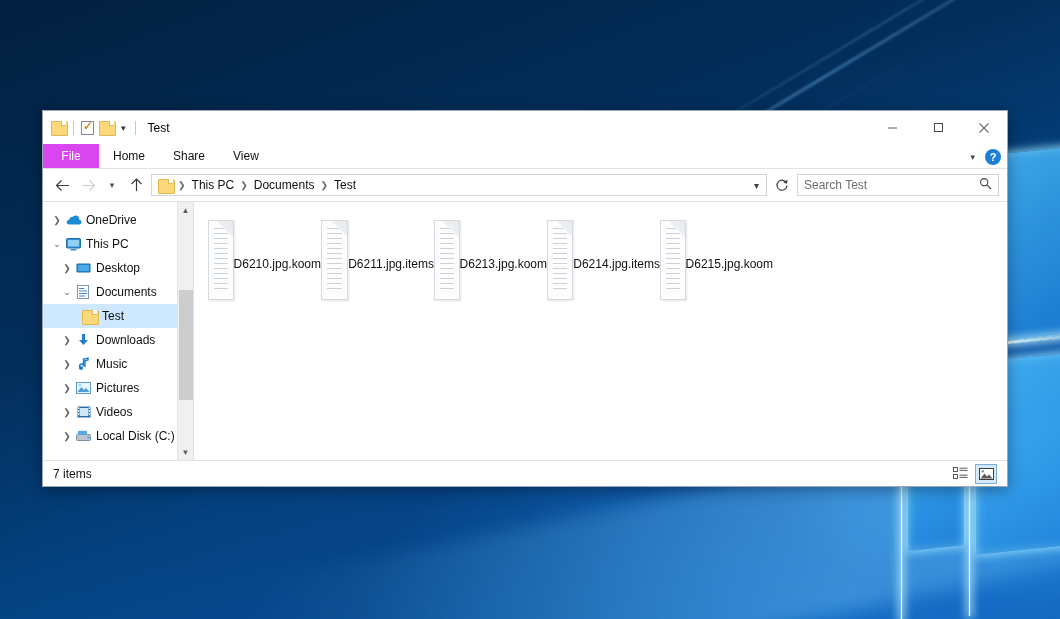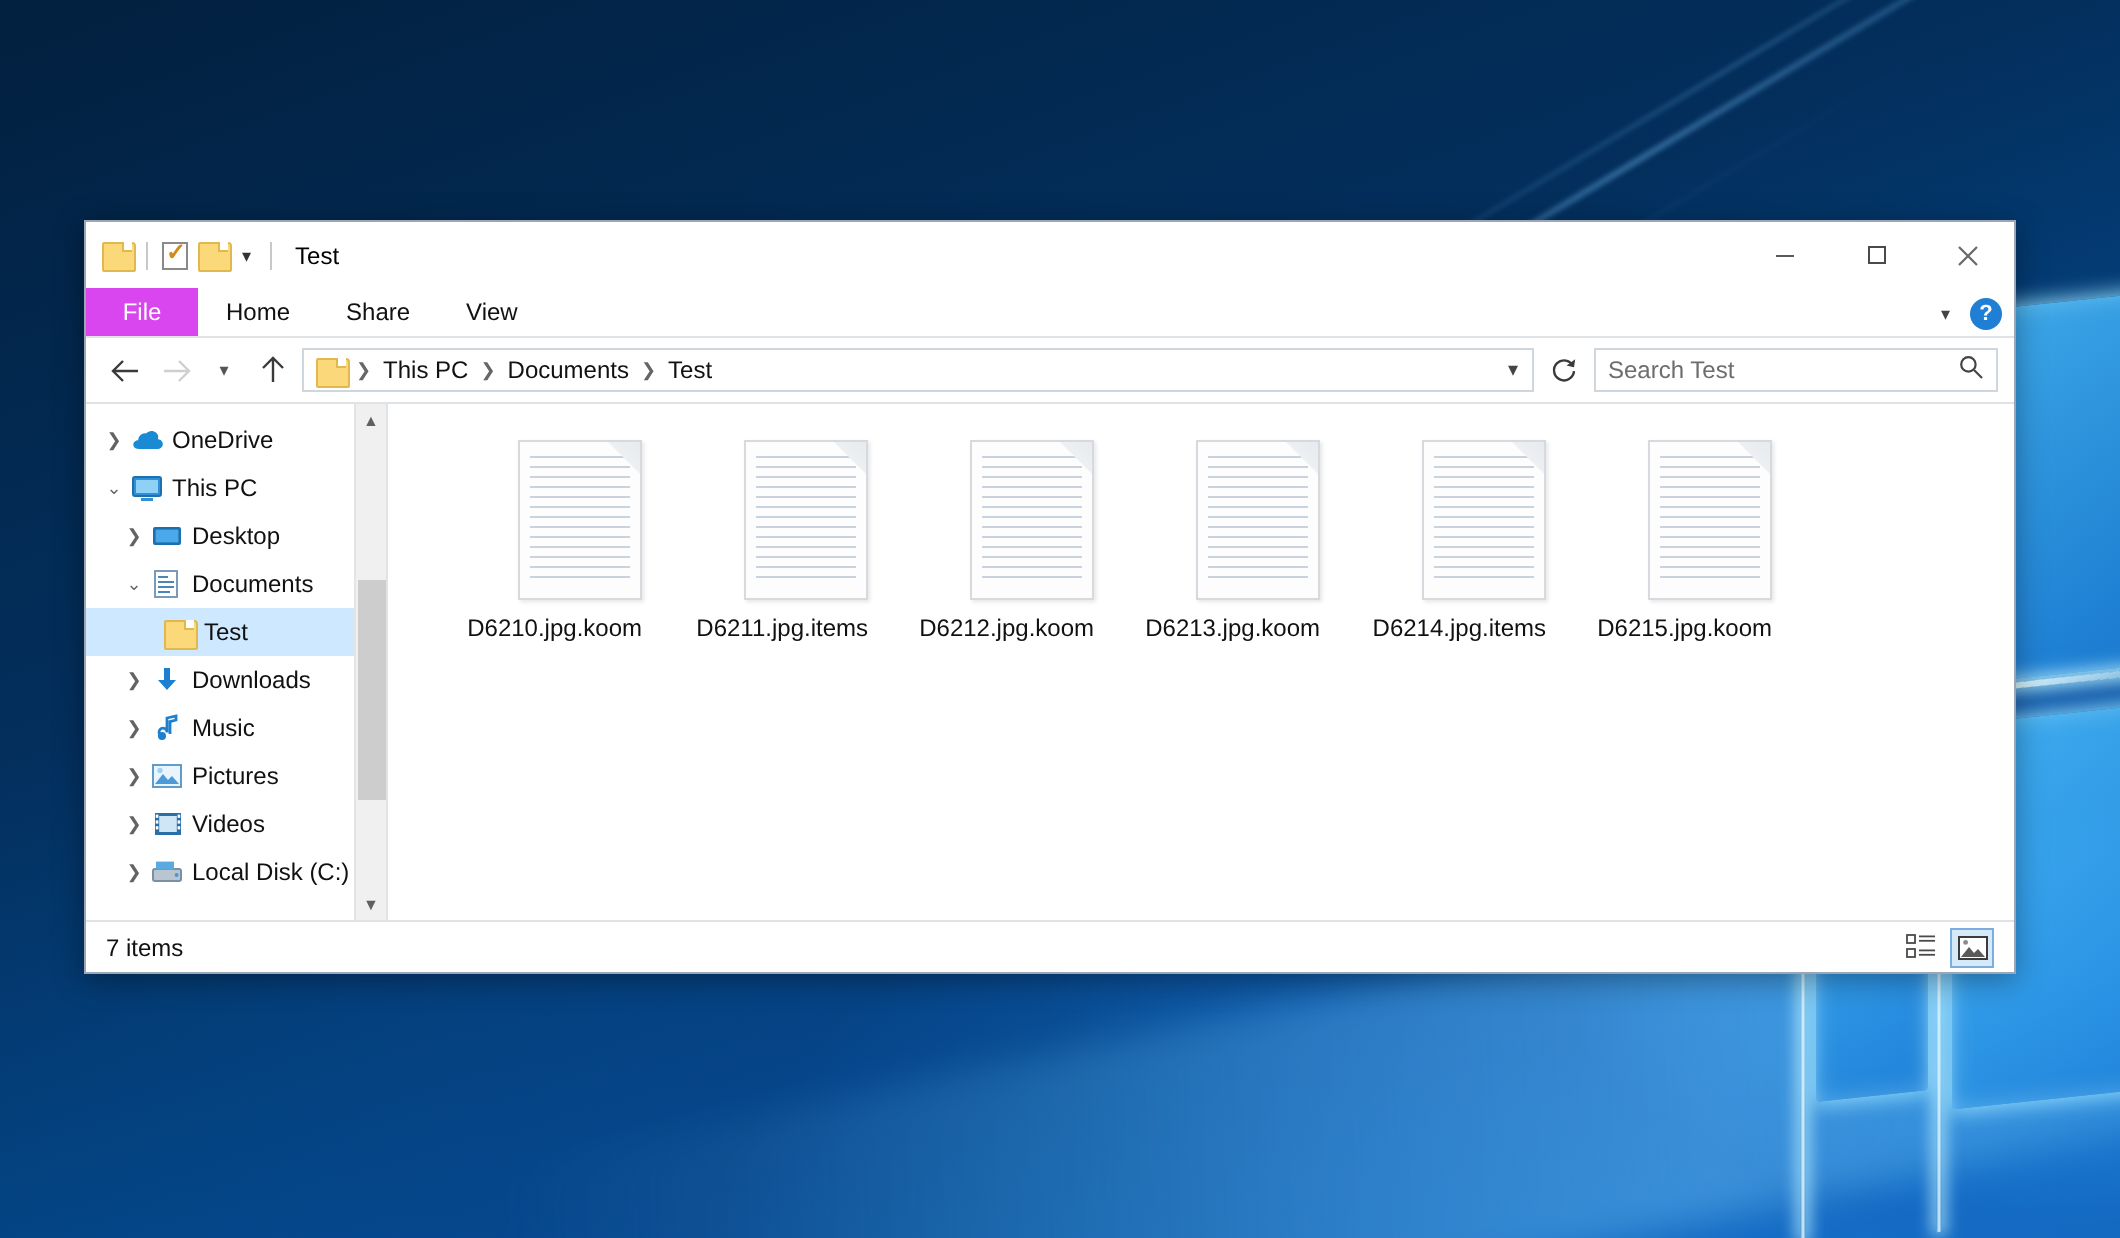--- a/index.html
+++ b/index.html
@@ -271,21 +271,21 @@
   .content {
     flex: 1 1 auto;
     background: #fff;
     padding: 14px 10px 0 14px;
     display: flex; flex-wrap: wrap;
     align-content: flex-start;
     overflow: hidden;
   }
   .file-item {
     width: 113px;
-    display: flex; flex-direction: column; align-items: flex-end;
+    display: flex; flex-direction: row; align-items: center;
     padding-top: 4px;
     margin-bottom: 8px;
   }
   .doc-ico {
     width: 62px; height: 80px;
     position: relative;
     background: #fdfdfd;
     border: 1px solid #d6d9dd;
     border-top-right-radius: 0;
     box-shadow: 1px 1px 2px rgba(0,0,0,0.10);
@@ -592,27 +592,20 @@
         </div>
 
         <div class="file-item">
           <div class="doc-ico">
             <div class="doc-lines"></div>
             <div class="doc-fold-mask"></div>
           </div>
           <div class="file-name">D6211.jpg.items</div>
         </div>
 
-        <div class="file-item">
-          <div class="doc-ico">
-            <div class="doc-lines"></div>
-            <div class="doc-fold-mask"></div>
-          </div>
-          <div class="file-name">D6212.jpg.koom</div>
-        </div>
 
         <div class="file-item">
           <div class="doc-ico">
             <div class="doc-lines"></div>
             <div class="doc-fold-mask"></div>
           </div>
           <div class="file-name">D6213.jpg.koom</div>
         </div>
 
         <div class="file-item">

